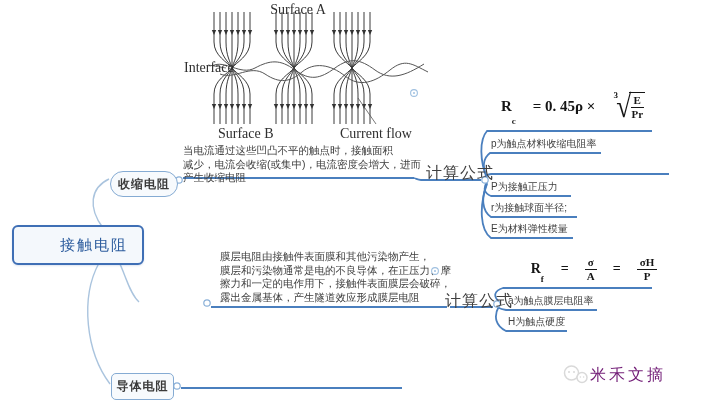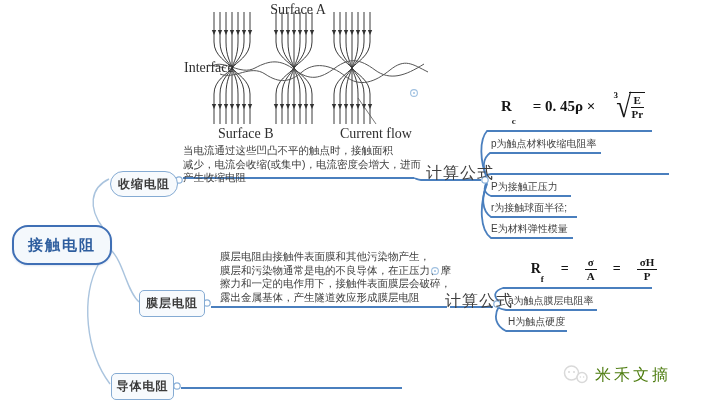--- a/index.html
+++ b/index.html
@@ -10,23 +10,24 @@
   svg{display:block;}
   .overlay{position:absolute;left:0;top:0;z-index:0;}
 
   
   .node{
     position:absolute;z-index:2;display:flex;align-items:center;justify-content:center;
     background:#f7fafd;border:1.5px solid #85abd3;border-radius:5px;
     font-size:12px;font-weight:600;color:#3a3a3a;letter-spacing:1px;
   }
   .root-node{
-    border:2.5px solid #3f6fb5;border-radius:16px;background:#f4f8fc;
-    font-size:15px;font-weight:bold;color:#2d5d9e;letter-spacing:2px;
+    border:2.5px solid #3f6fb5;border-radius:6px;background:#f4f8fc;
+    font-size:15px;font-weight:normal;color:#2d5d9e;letter-spacing:2px;
     box-shadow:0 1px 2px rgba(70,110,170,.18);
+    padding-left:32px;
   }
 
   .desc{position:absolute;z-index:1;font-size:10.5px;line-height:13.5px;color:#404040;white-space:pre-line;}
   .calc-label{position:absolute;z-index:1;font-size:16px;color:#404040;letter-spacing:1px;}
   .note{position:absolute;z-index:1;font-size:10px;color:#404040;white-space:nowrap;}
 
   
   .formula{position:absolute;z-index:1;display:flex;align-items:center;
     font-family:"Liberation Serif","DejaVu Serif",serif;font-weight:bold;color:#151515;}
   .f1{font-size:15px;}
@@ -40,22 +41,22 @@
   .root .idx{font-size:9px;margin:-22px -3px 0 0;z-index:1;}
   .root .sign{font-size:32px;font-weight:400;line-height:30px;margin-right:-3px;transform:scaleX(.85);}
   .root .frac{border-top:1.7px solid #151515;padding-top:1px;}
 
   
   .figure{position:absolute;left:180px;top:3px;width:252px;height:138px;z-index:1;}
   .fig-label{position:absolute;font-family:"Liberation Serif","DejaVu Serif",serif;
     font-size:14px;color:#2f2f2f;white-space:nowrap;}
 
   
-  .watermark{position:absolute;left:562px;top:364px;z-index:1;display:flex;align-items:center;gap:5px;
-    color:#4d7c0f;font-size:16px;letter-spacing:3px;text-shadow:0 1px 0 #ffffff;}
+  .watermark{position:absolute;left:562px;top:364px;z-index:1;display:flex;align-items:center;
+    color:#701a75;font-size:16px;letter-spacing:3px;text-shadow:0 1px 0 #ffffff;}
 </style>
 </head>
 <body>
 
 <div id="canvas">
 
   <svg class="overlay" width="701" height="418" viewBox="0 0 701 418">
 
     <g stroke="#aac4de" stroke-width="1.4" fill="none">
       <path d="M 103 228 C 88 208, 90 188, 109 179"></path>
@@ -101,23 +102,20 @@
       <circle cx="435" cy="271" r="1" fill="#9fc0e0" stroke="none"></circle>
     </g>
   </svg>
 
   <div class="node root-node" style="left:12px;top:225px;width:96px;height:36px;">
     <span>接触电阻</span>
   </div>
 
   <div class="node" style="left:110px;top:171px;width:66px;height:24px;border-radius:13px;">
     <span>收缩电阻</span>
-  </div>
-  <div class="node" style="left:139px;top:290px;width:64px;height:25px;">
-    <span>膜层电阻</span>
   </div>
   <div class="node" style="left:111px;top:373px;width:61px;height:25px;">
     <span>导体电阻</span>
   </div>
 
   <div class="figure">
     <svg style="position:absolute;left:0;top:9px;" width="252" height="118" viewBox="0 0 252 118">
       <defs>
         <g id="cg" stroke="#3a3a3a" stroke-width="1" fill="none">
           <path d="M-18 0 L-18 30 C-18 44, -4.5 50, 0 56 C-4.5 62, -18 68, -18 82 L-18 112"></path>

